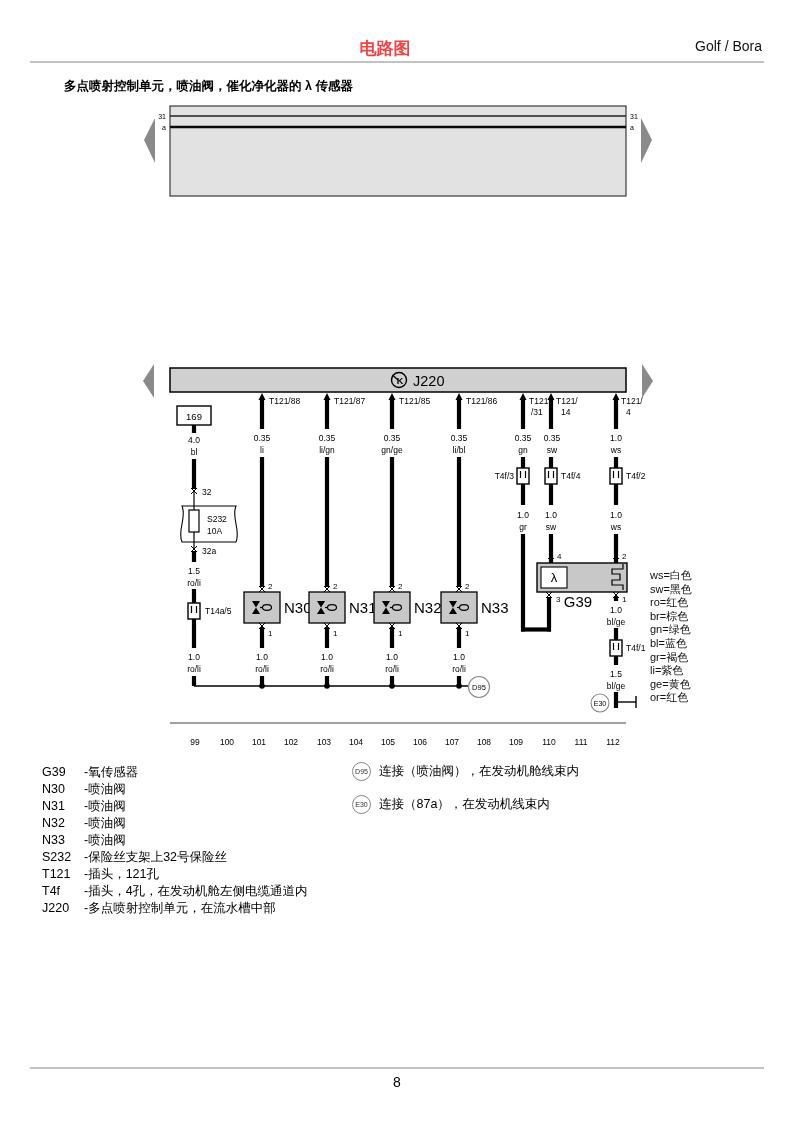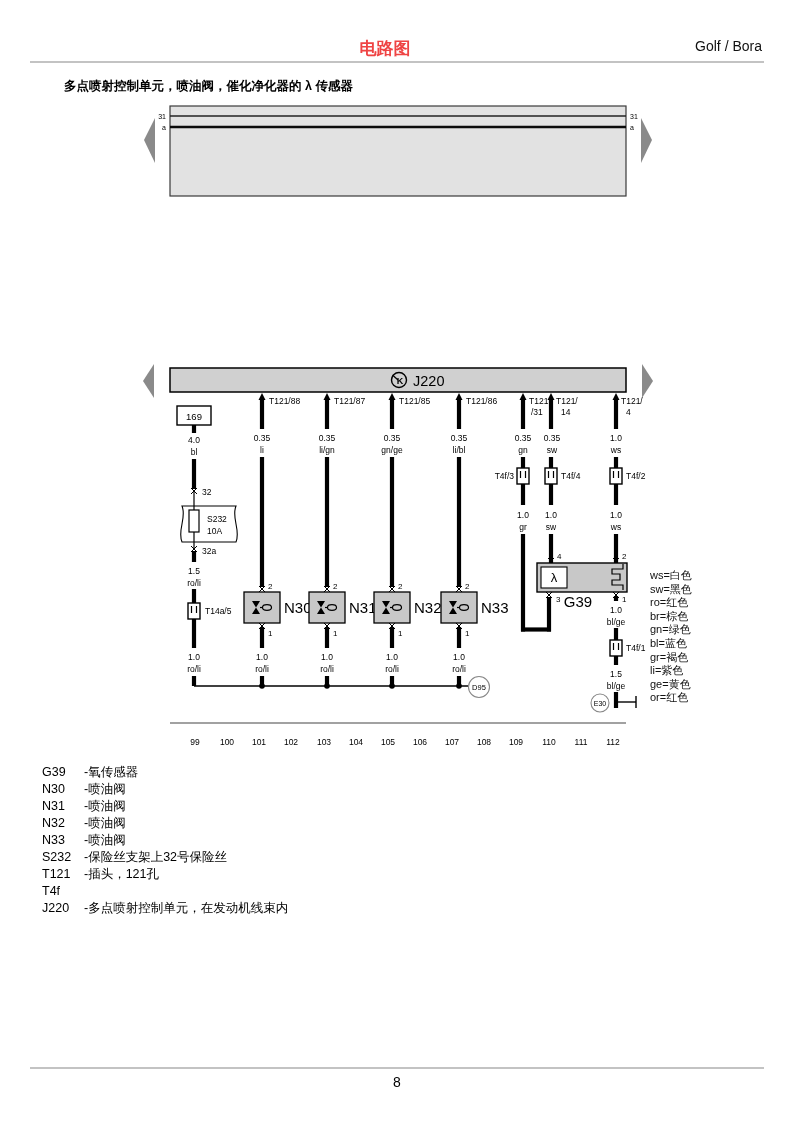--- a/index.html
+++ b/index.html
@@ -361,24 +361,35 @@
     <div class="row">
         <span class="code">S232</span>
         <span>-保险丝支架上32号保险丝</span>
       </div>
     <div class="row">
         <span class="code">T121</span>
         <span>-插头，121孔</span>
       </div>
     <div class="row">
         <span class="code">T4f</span>
+        <span>-插头，4孔，在发动机舱左侧电缆通道内</span>
       </div>
     <div class="row">
         <span class="code">J220</span>
-        <span>-多点喷射控制单元，在发动机线束内</span>
+        <span>-多点喷射控制单元，在流水槽中部</span>
       </div>
   </div>
 
+  <div class="abs connlegend" style="width:400px;height:70px;">
+    <div class="connrow" style="top:0;">
+      <span class="badge">D95</span>
+      <span>连接（喷油阀），在发动机舱线束内</span>
+    </div>
+    <div class="connrow" style="top:33px;">
+      <span class="badge">E30</span>
+      <span>连接（87a），在发动机线束内</span>
+    </div>
+  </div>
 
   <div class="abs ftr-rule"></div>
   <div class="abs ftr-page">8</div>
 
 </div>
 
 </body></html>

